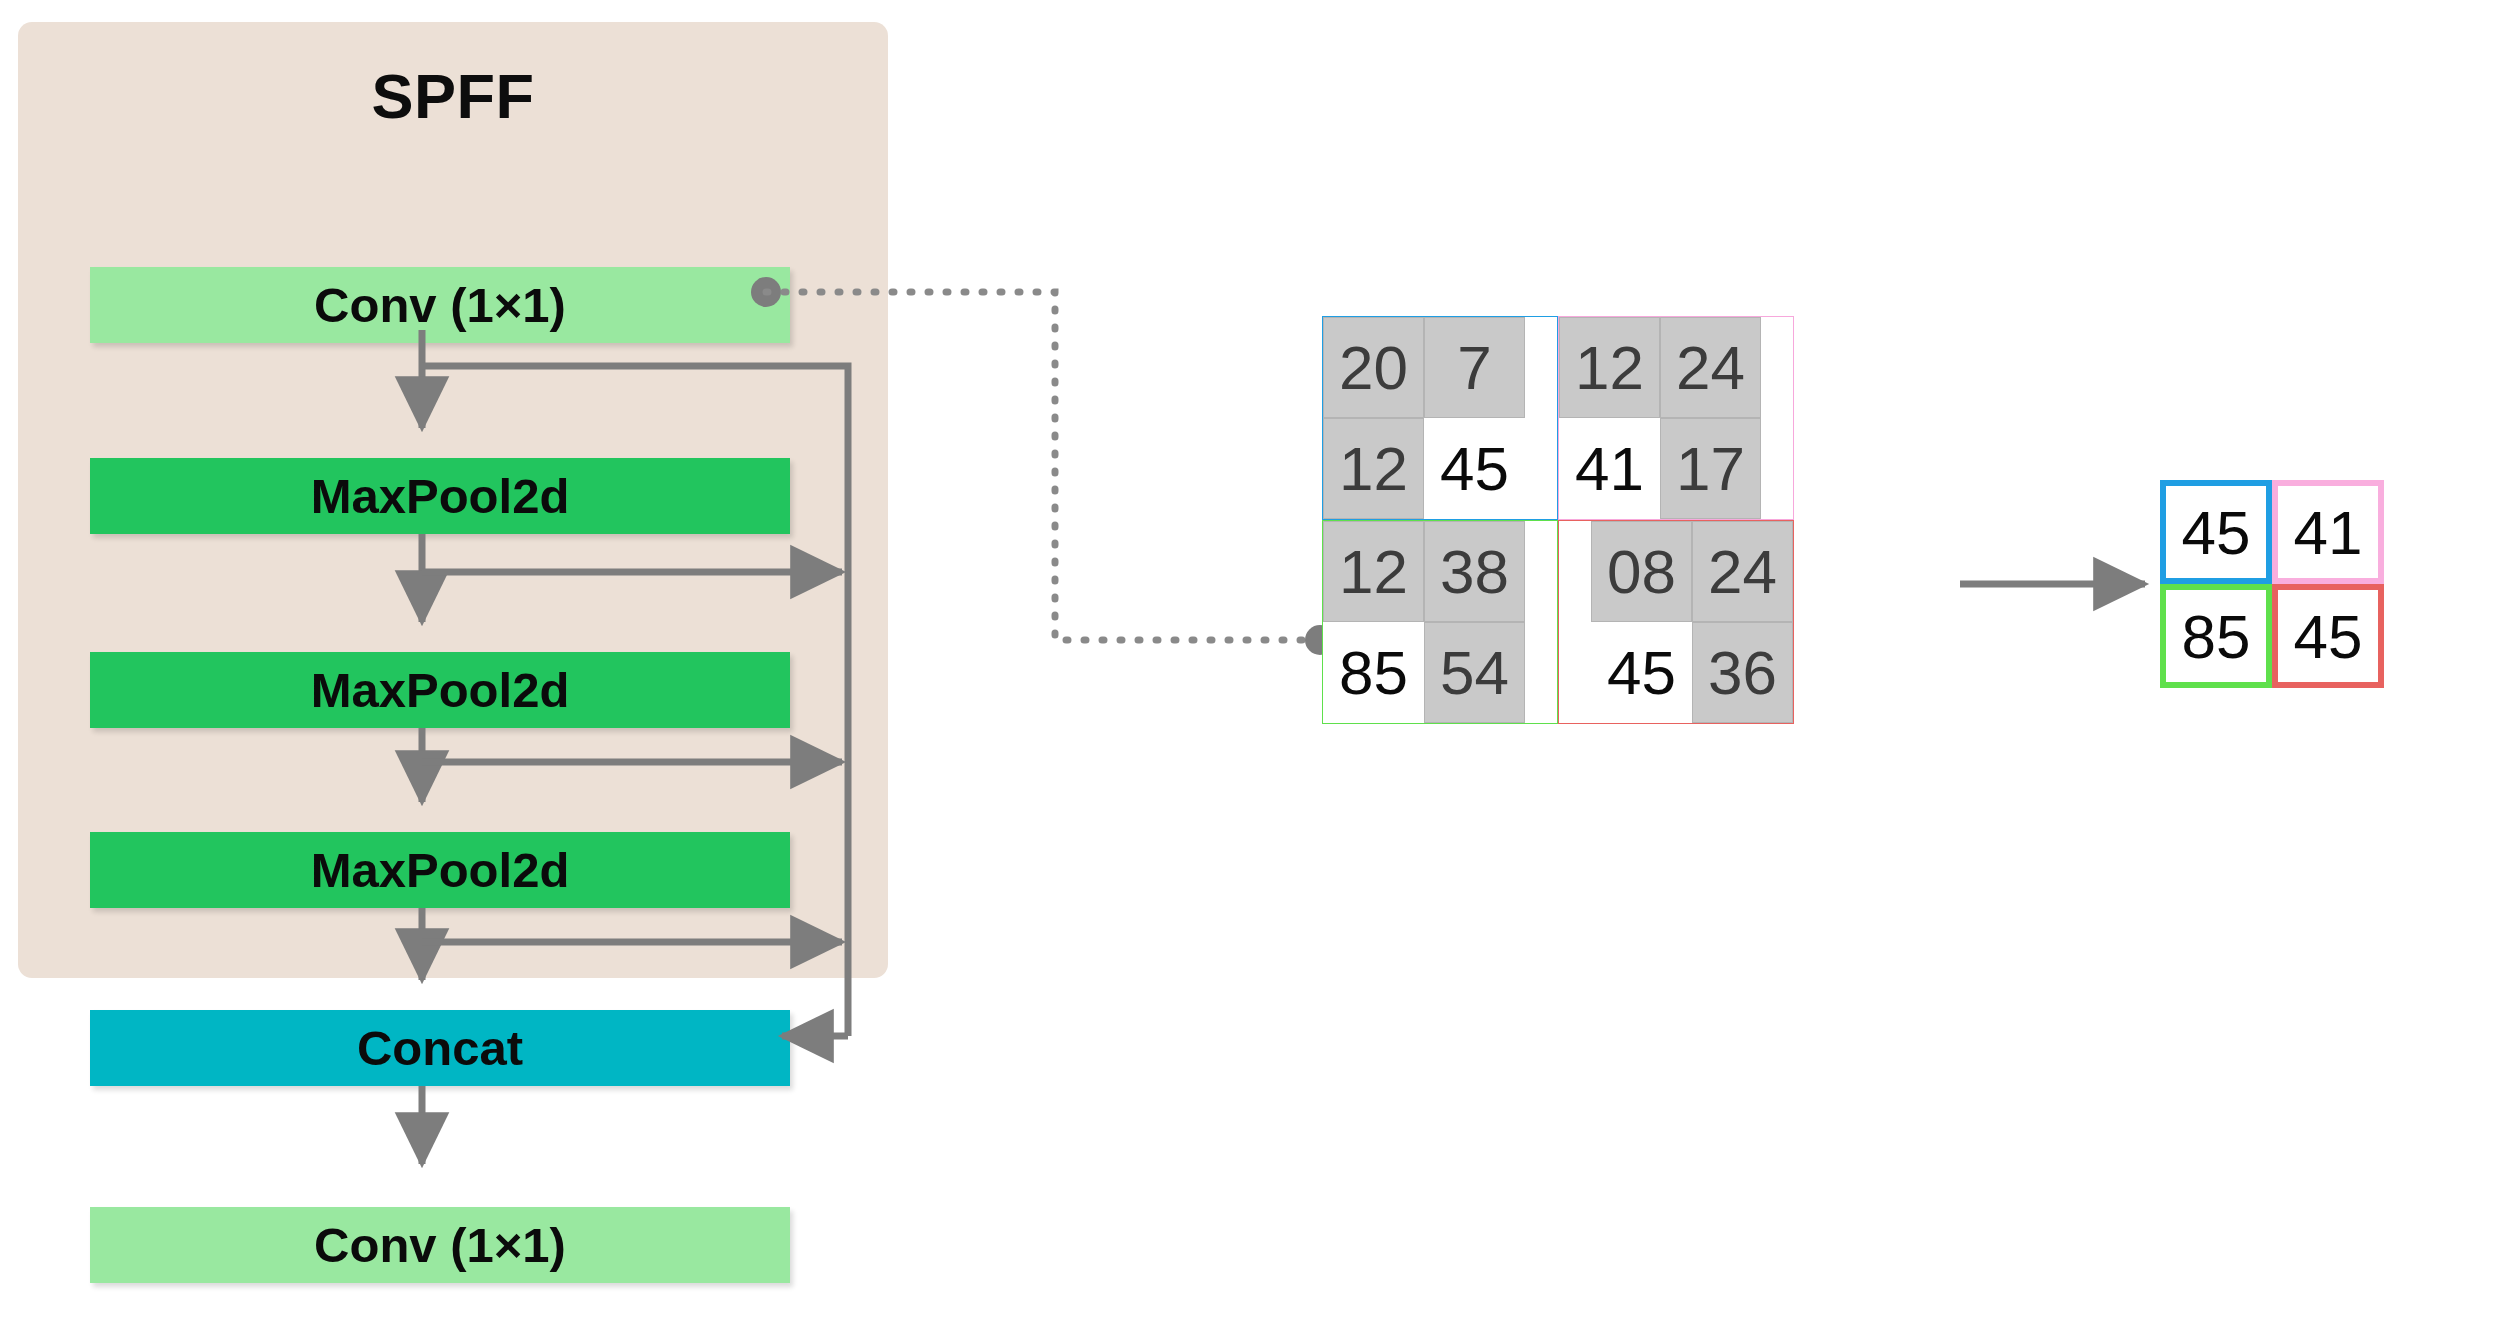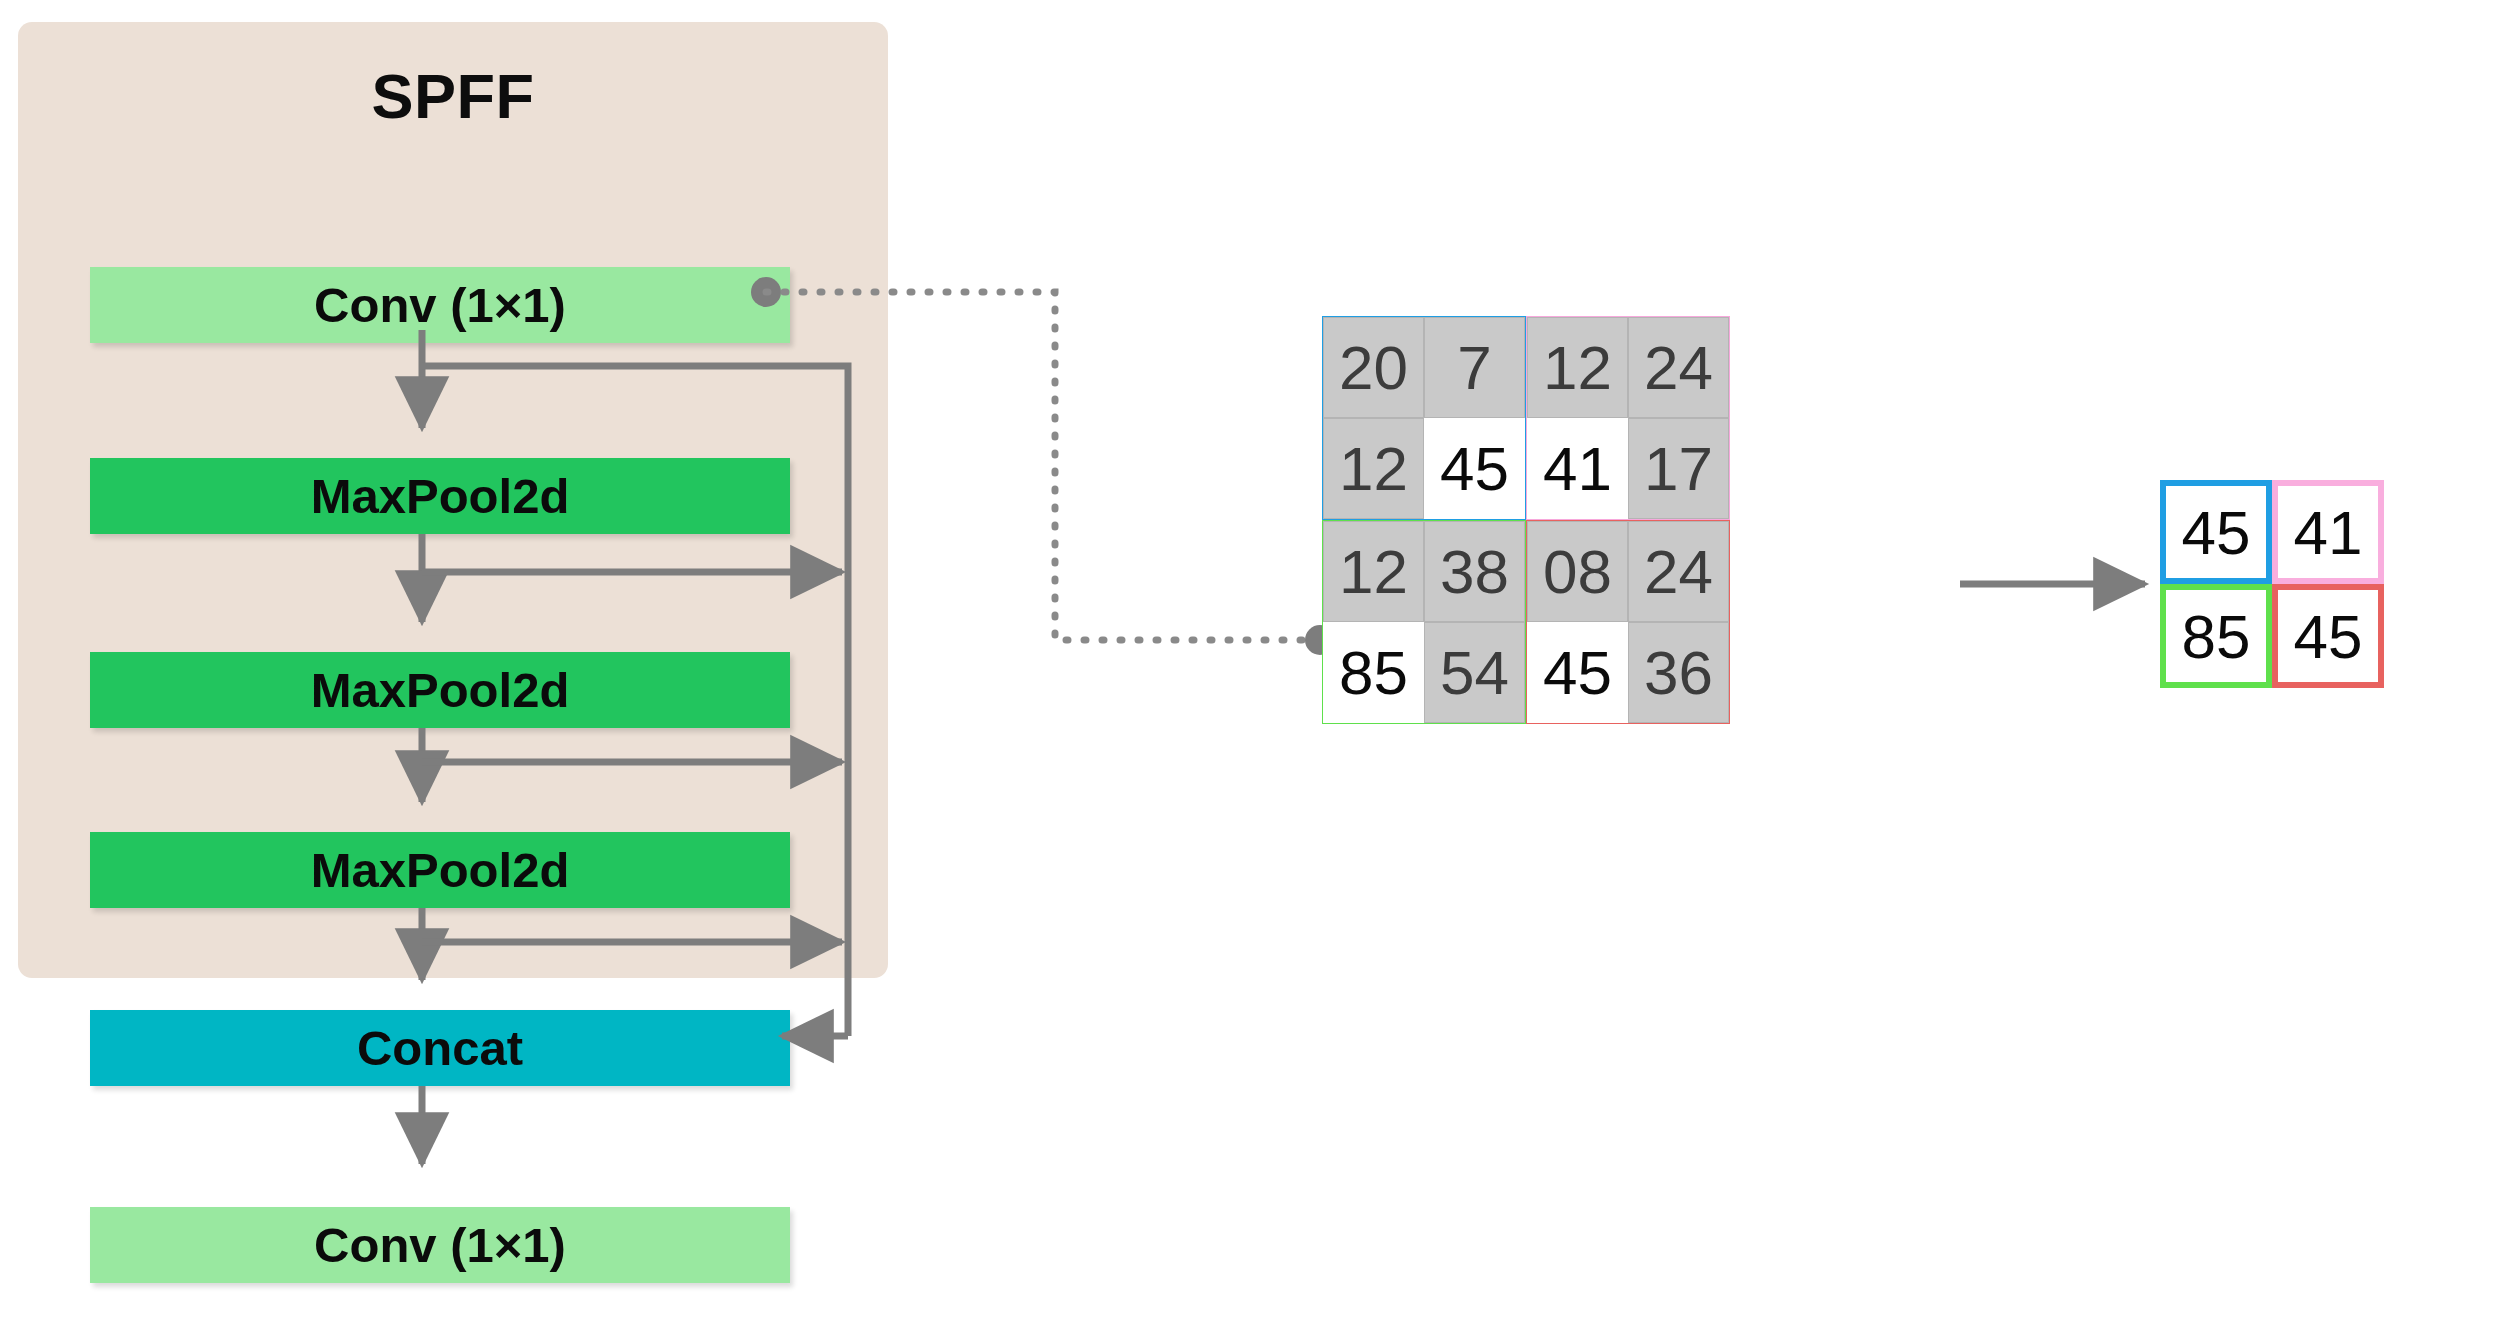--- a/index.html
+++ b/index.html
@@ -41,21 +41,21 @@
   
   #input-matrix{
     position:absolute;left:1322px;top:316px;
     display:grid;grid-template-columns:1fr 1fr;grid-template-rows:1fr 1fr;
   }
   .quad{display:grid;grid-template-columns:101px 101px;grid-template-rows:101px 101px;
         border:1px solid #d946ef;box-sizing:content-box;}
   .quad.q-blue {border-color:#1f9ee3;}
   .quad.q-pink {border-color:#f7a8dc;}
   .quad.q-green{border-color:#5fe04c;}
-  .quad.q-red  {border-color:#e8625f;}
+  .quad.q-red  {border-color:#e8625f;padding-left:32px;}
   .cell{
     display:flex;align-items:center;justify-content:center;
     font-size:62px;background:#c9c9c9;color:#3c3c3c;
     border:1px solid #b4b4b4;box-sizing:border-box;
   }
   .cell.max{background:#ffffff;color:#0a0a0a;border-color:#ffffff;}
 
   
   #out-arrow{position:absolute;left:1960px;top:560px;width:260px;height:80px;overflow:visible;}
 

